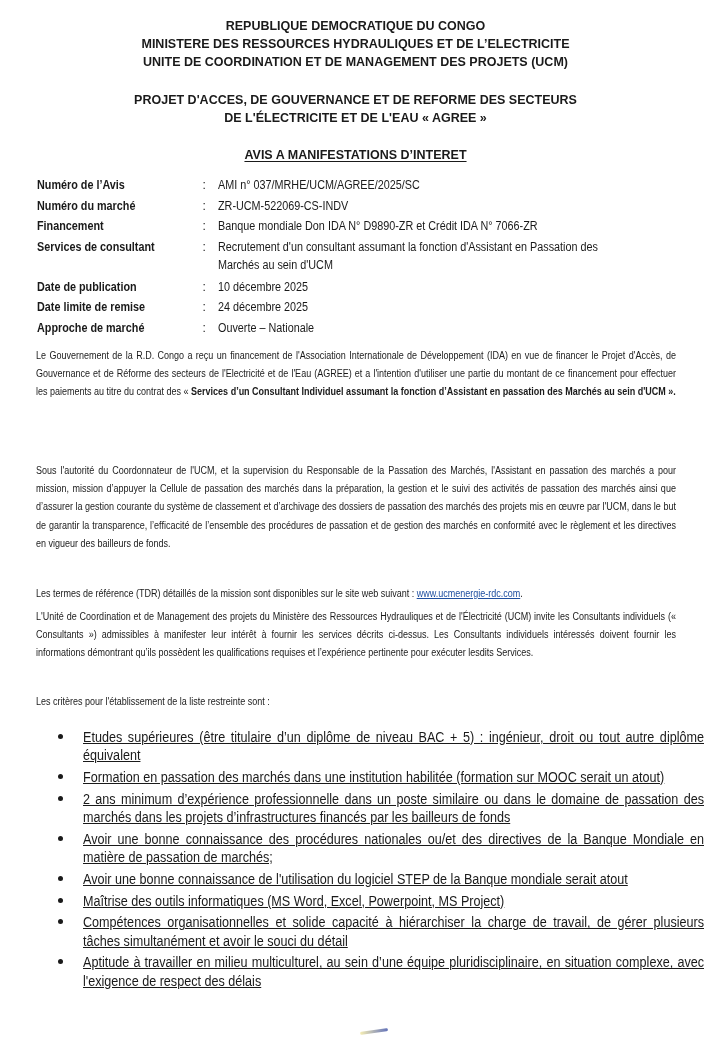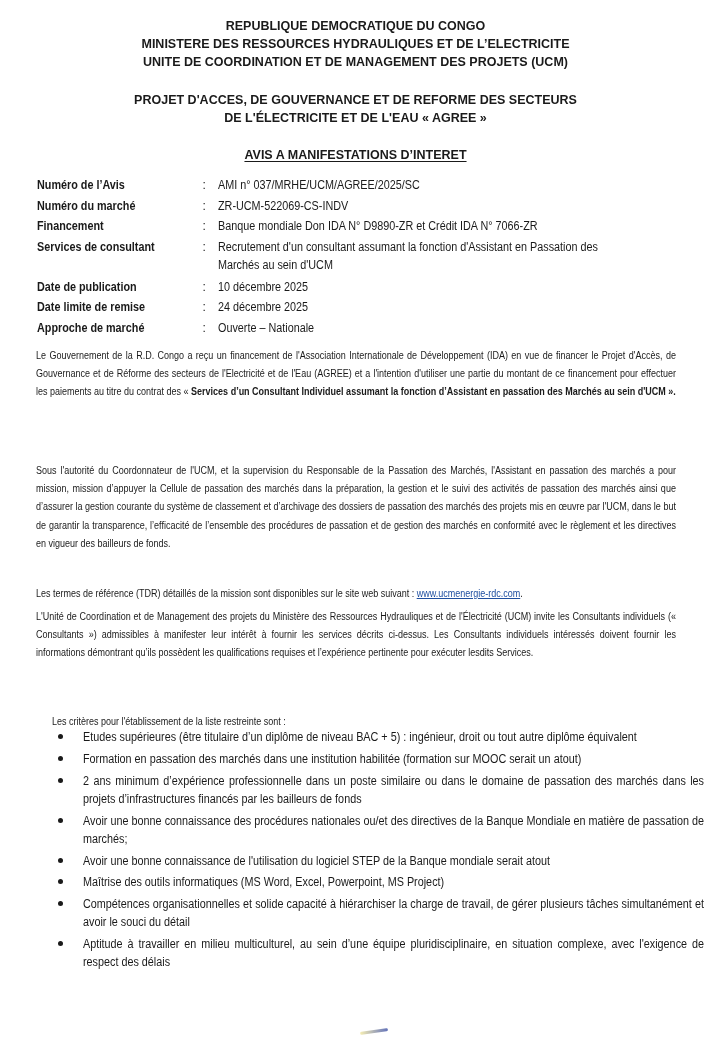--- a/index.html
+++ b/index.html
@@ -40,25 +40,25 @@
 
   .para {
     position: absolute; left: 36px; width: 640px;
     font-size: 10px; line-height: 18.2px; text-align: justify;
   }
   .para .inner { width: 711px; transform: scaleX(0.9); transform-origin: left top; width: 711px; }
   .p1 { top: 347px; }
   .p2 { top: 449px; margin-top: 13px; }
   .p3 { top: 561px; margin-top: 24px; }
   .p4 { top: 608px; }
-  .p5 { top: 713px; margin-left: 16px; }
+  .p5 { top: 693px; }
   .link { color: #1f4fa0; text-decoration: underline; }
 
   .criteria { position: absolute; left: 55px; top: 728px; width: 640px; }
-  .crit-item { position: relative; padding-left: 28px; font-size: 12px; line-height: 18.2px; margin-bottom: 3.6px; }
+  .crit-item { position: relative; padding-left: 28px; font-size: 14px; line-height: 18.2px; margin-bottom: 3.6px; text-decoration: underline; }
   .crit-item .bullet {
     position: absolute; left: 3px; top: 6px; width: 5px; height: 5px;
     background: #1a1a1a; border-radius: 50%;
   }
   .crit-item .text { display: block; width: 690px; transform: scaleX(0.9); transform-origin: left top; text-align: justify; }
 
   .stamp-mark {
     position: absolute; left: 360px; top: 1030px; width: 28px; height: 3px;
     background: linear-gradient(90deg, #f3e9a0, #3b4fa8);
     transform: rotate(-8deg); border-radius: 2px; opacity: 0.8;

